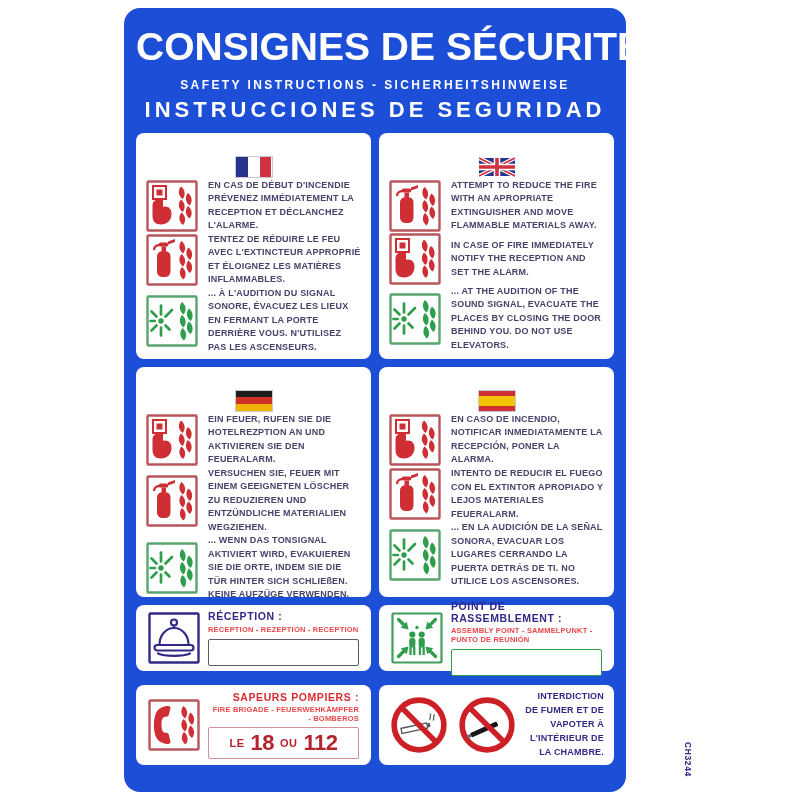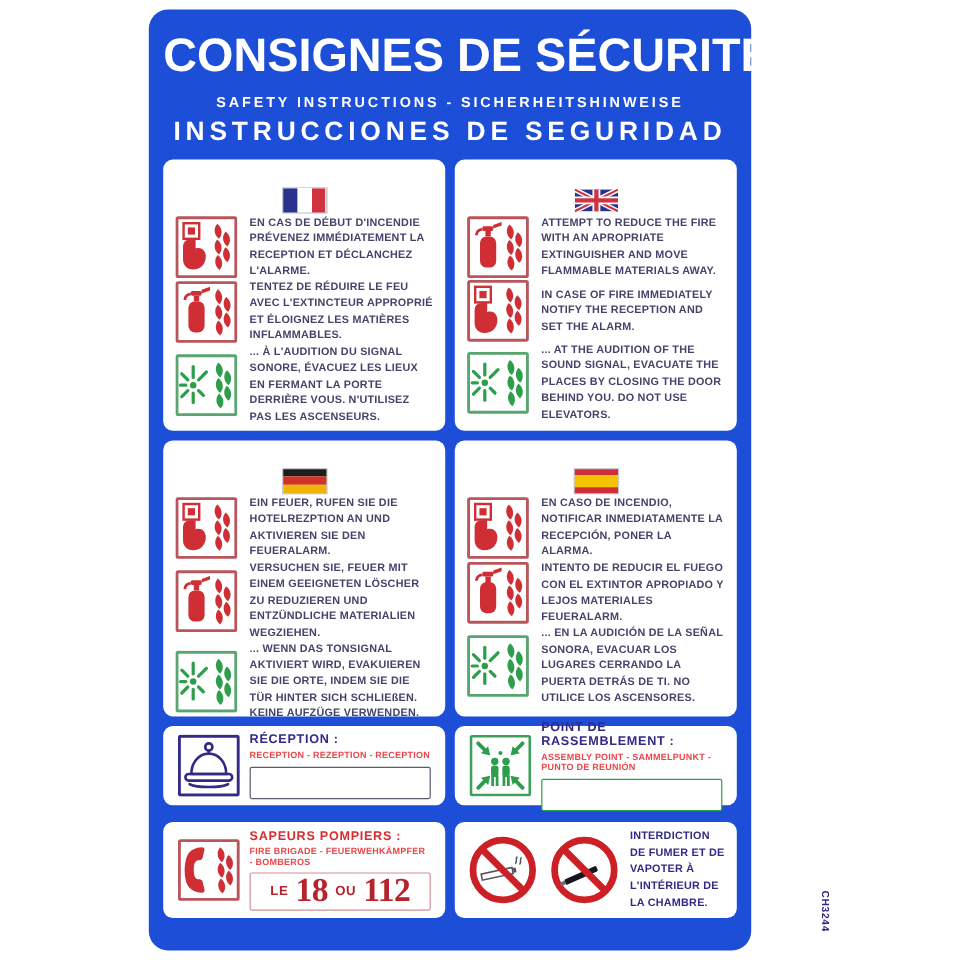--- a/index.html
+++ b/index.html
@@ -33,25 +33,25 @@
   .ltext{font-size:9px;font-weight:bold;color:#46436b;line-height:1.5;letter-spacing:.2px;}
   
   .info{padding:7px 12px;display:flex;align-items:center;gap:8px;}
   .info .body{flex:1;}
   .iti{font-size:10.5px;font-weight:bold;color:#312a86;letter-spacing:.6px;}
   .iti.red{color:#d92b32;}
   .isub{font-size:7.5px;font-weight:bold;color:#e8474b;margin-top:2.5px;letter-spacing:.2px;}
   .ibox{margin-top:5px;height:25px;border:1.6px solid #5a5a6e;border-radius:2px;background:#fff;}
   .ibox.green{border-color:#2e9e4c;}
   
-  .bottom{margin-top:6px;}
+  .bottom{margin-top:6px;text-align:right;}
   .phone-box{margin-top:4px;height:30px;border:1.5px solid #cf9096;border-radius:2px;
     display:flex;align-items:center;justify-content:center;gap:6px;color:#b5232d;background:#fff;}
   .pp-small{font-size:11px;font-weight:bold;letter-spacing:.5px;}
-  .pp-big{font-size:28px;font-weight:bold;letter-spacing:-.5px;font-family:Liberation Serif, serif;}
+  .pp-big{font-size:22px;font-weight:bold;letter-spacing:-.5px;}
   .nosmoke{display:flex;align-items:center;gap:8px;padding:12px 10px;}
   .ban{width:60px;height:60px;flex:none;}
   .nstext{font-size:9px;font-weight:bold;color:#312a86;line-height:1.55;letter-spacing:.2px;flex:1;}
   
   .code{position:absolute;left:683px;top:742px;writing-mode:vertical-rl;
     font-size:8.5px;font-weight:bold;color:#312a86;letter-spacing:.6px;}
   svg{display:block;}
 </style>
 </head>
 <body>

